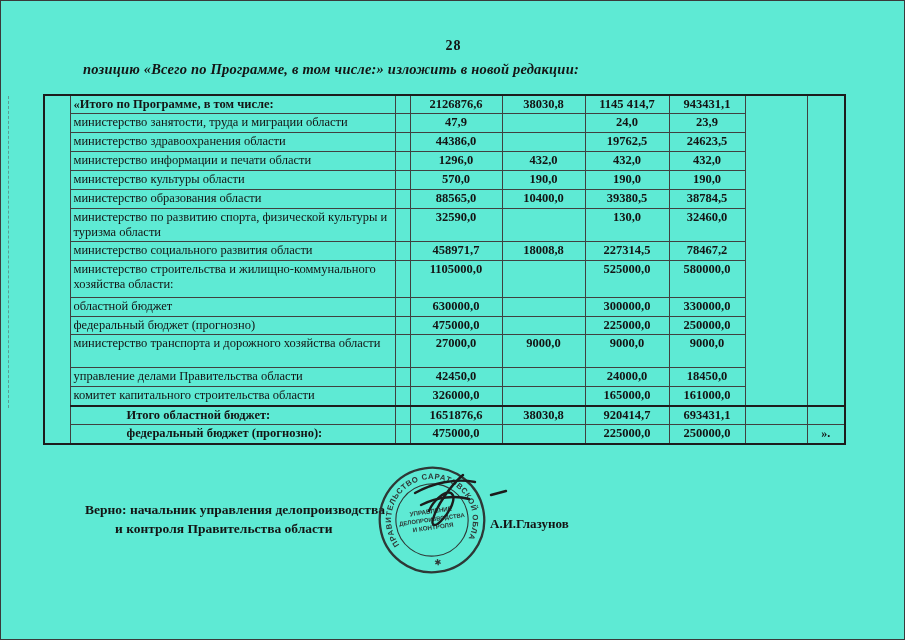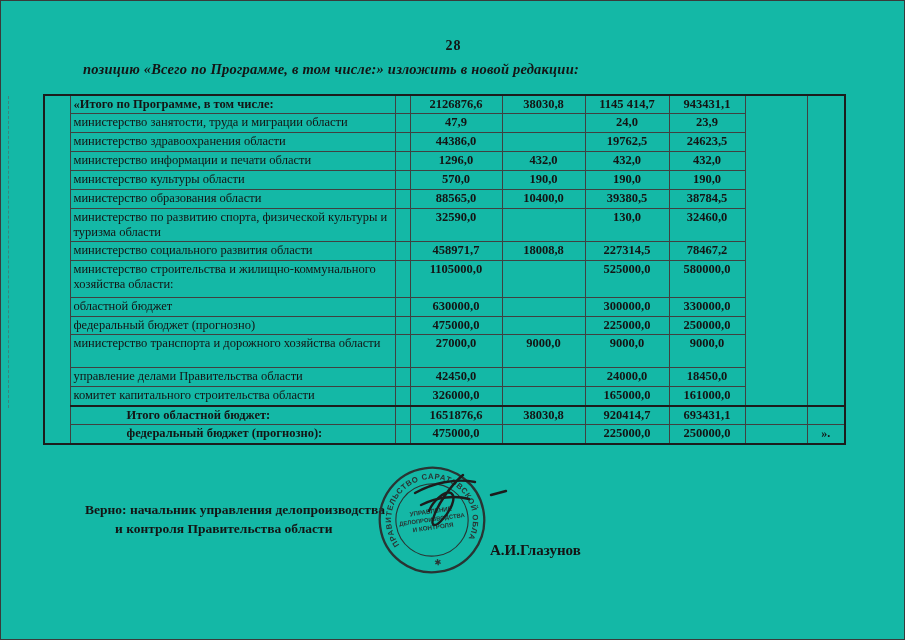--- a/index.html
+++ b/index.html
@@ -1,18 +1,18 @@
 <!DOCTYPE html>
 <html><head>
 <meta charset="utf-8">
 <style>
   html,body { margin:0; padding:0; background:#e8e8e8; }
   .doc {
     position:relative; width:905px; height:640px; margin:0 auto;
-    background:#14b8a6; overflow:hidden;
+    background:#5eead4; overflow:hidden;
     border:1px solid #3a3a3a; box-sizing:border-box;
     font-family:"Liberation Serif","DejaVu Serif",serif; color:#141414;
   }
   .page-number {
     position:absolute; top:37px; left:0; width:905px; text-align:center;
     font-size:14px; font-weight:700; letter-spacing:1px;
   }
   .intro-line {
     position:absolute; top:60px; left:82px; font-size:14.5px; font-weight:700;
     white-space:nowrap; letter-spacing:0.2px;font-style:italic;
@@ -32,21 +32,21 @@
   }
   td.name-cell { padding-left:6px; padding-right:8px; }
   td.num-cell { text-align:center; font-weight:700; font-family:"Liberation Serif",serif; }
   tr.bold-row td { font-weight:700; }
   tr.bold-row td.name-cell.indent { padding-left:56px; }
   tr.thick-top td { border-top:2px solid #1c1c1c; }
   td.spanner { border:1px solid #404040; }
   td.quote-cell { text-align:center; font-size:12px; font-weight:400; vertical-align:middle; }
   .cert-line1 { position:absolute; left:84px; top:501px; font-size:13.5px; font-weight:700; white-space:nowrap; }
   .cert-line2 { position:absolute; left:114px; top:520px; font-size:13.5px; font-weight:700; white-space:nowrap; }
-  .signatory { position:absolute; left:489px; top:541px; font-size:15px; font-weight:700; white-space:nowrap; }
+  .signatory { position:absolute; left:489px; top:515px; font-size:13px; font-weight:700; white-space:nowrap; }
   .stamp-wrap { position:absolute; left:374px; top:462px; width:114px; height:114px; transform:rotate(-8deg); opacity:0.93; }
   .sig-wrap { position:absolute; left:406px; top:468px; width:124px; height:68px; }
 </style>
 </head>
 <body>
 
 <div class="doc">
 
   <div class="page-number">28</div>
 

